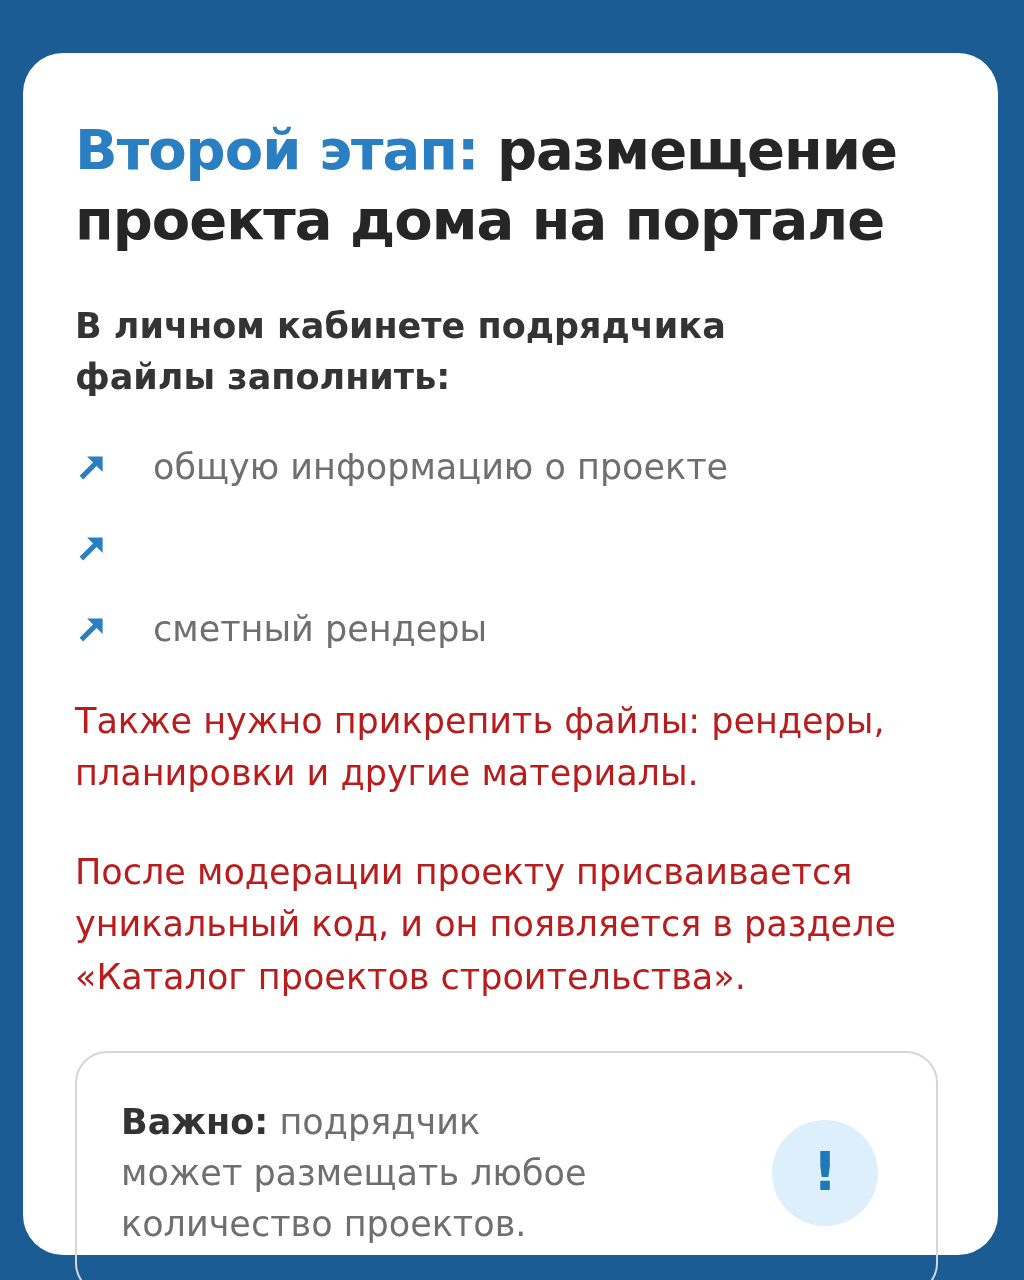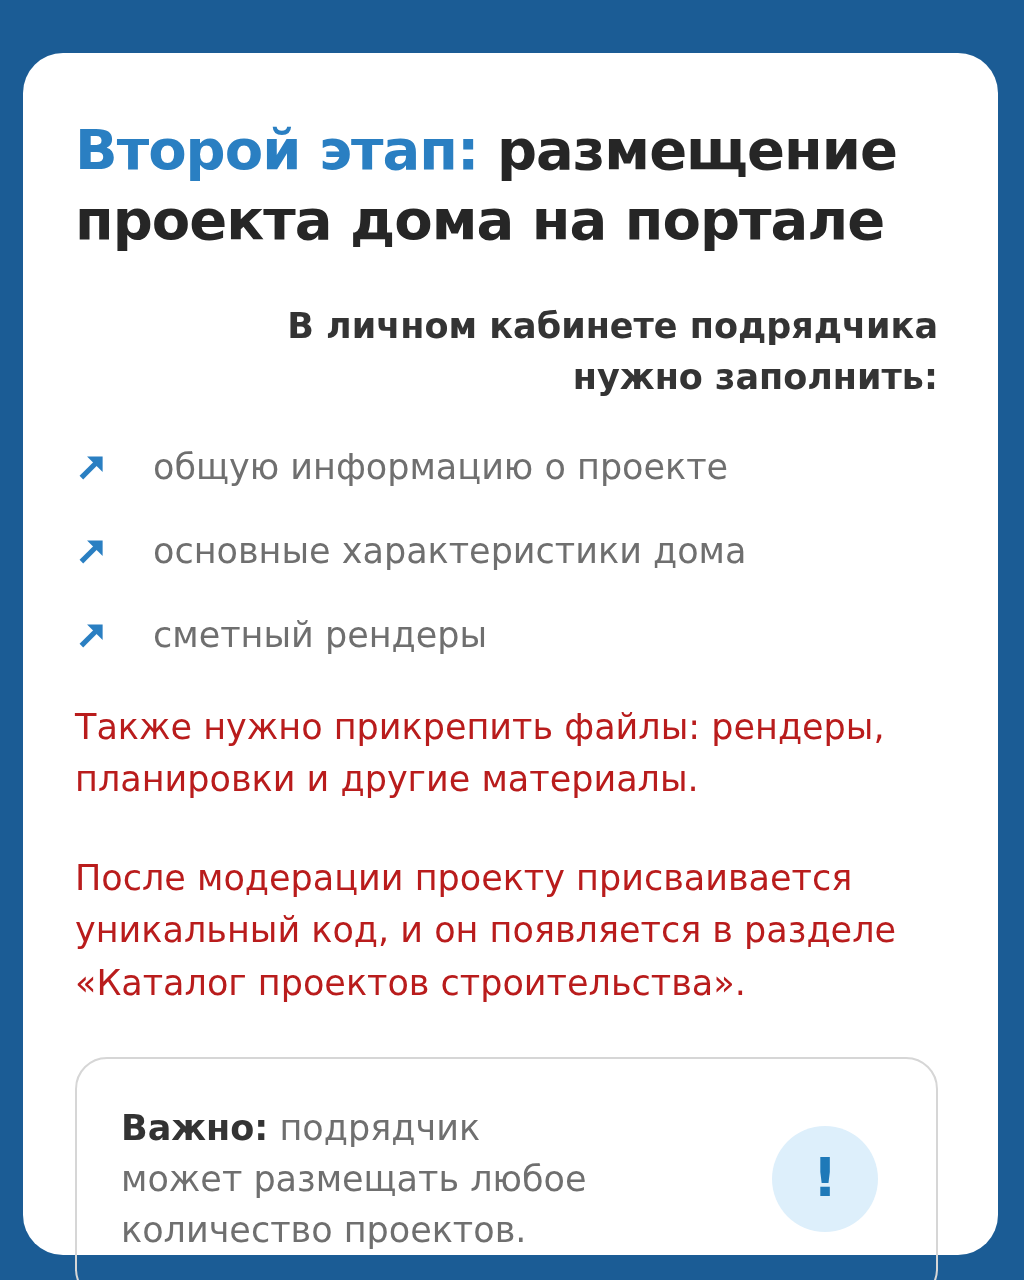--- a/index.html
+++ b/index.html
@@ -35,21 +35,21 @@
   .title .block { display: block; }
 
   
   .subhead {
     margin: 46px 0 0 0;
     font-size: 35px;
     line-height: 1.45;
     font-weight: bold;
     color: #343434;
   }
-  .subhead span { display: block; text-align: right; }
+  .subhead span { display: block; }
 
   
   .list {
     list-style: none;
     margin: 44px 0 0 0;
     padding: 0;
   }
   .list li {
     display: flex;
     align-items: center;
@@ -122,41 +122,40 @@
 <div class="card">
 
   <h1 class="title">
     <span class="accent">Второй этап:</span>
     <span>размещение</span>
     <span class="block">проекта дома на портале</span>
   </h1>
 
   <p class="subhead">
     <span>В личном кабинете подрядчика</span>
-    <span>нужно заполнить:</span>
+    <span>файлы заполнить:</span>
   </p>
 
   <ul class="list">
     <li>
       <span class="arrow-icon">
         <svg viewBox="0 0 24 24" aria-hidden="true">
           <path d="M4.5 19.5 L14.5 9.5" stroke="#2a7fc2" stroke-width="3.6" fill="none"></path>
           <polygon points="8.5,4.5 19.5,4.5 19.5,15.5" fill="#2a7fc2"></polygon>
         </svg>
       </span>
       <span>общую информацию о проекте</span>
     </li>
     <li>
       <span class="arrow-icon">
         <svg viewBox="0 0 24 24" aria-hidden="true">
           <path d="M4.5 19.5 L14.5 9.5" stroke="#2a7fc2" stroke-width="3.6" fill="none"></path>
           <polygon points="8.5,4.5 19.5,4.5 19.5,15.5" fill="#2a7fc2"></polygon>
         </svg>
       </span>
-      <span>основные характеристики дома</span>
     </li>
     <li>
       <span class="arrow-icon">
         <svg viewBox="0 0 24 24" aria-hidden="true">
           <path d="M4.5 19.5 L14.5 9.5" stroke="#2a7fc2" stroke-width="3.6" fill="none"></path>
           <polygon points="8.5,4.5 19.5,4.5 19.5,15.5" fill="#2a7fc2"></polygon>
         </svg>
       </span>
       <span>сметный рендеры</span>
     </li>

